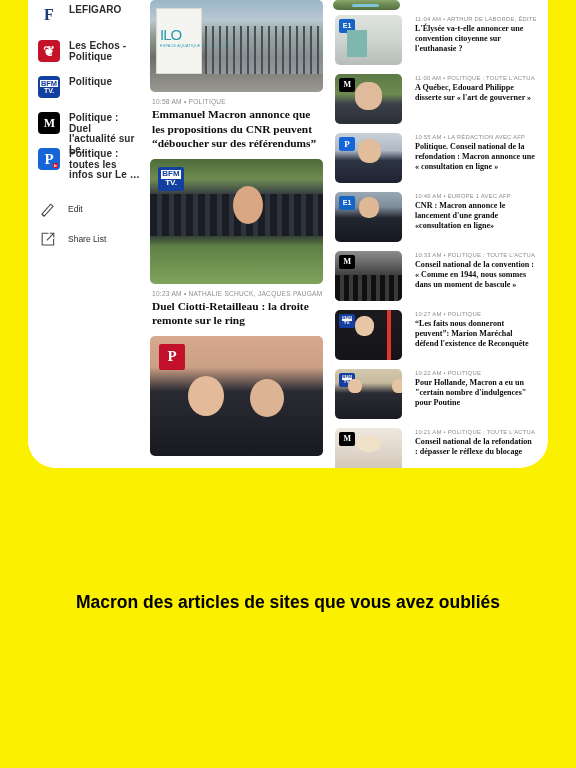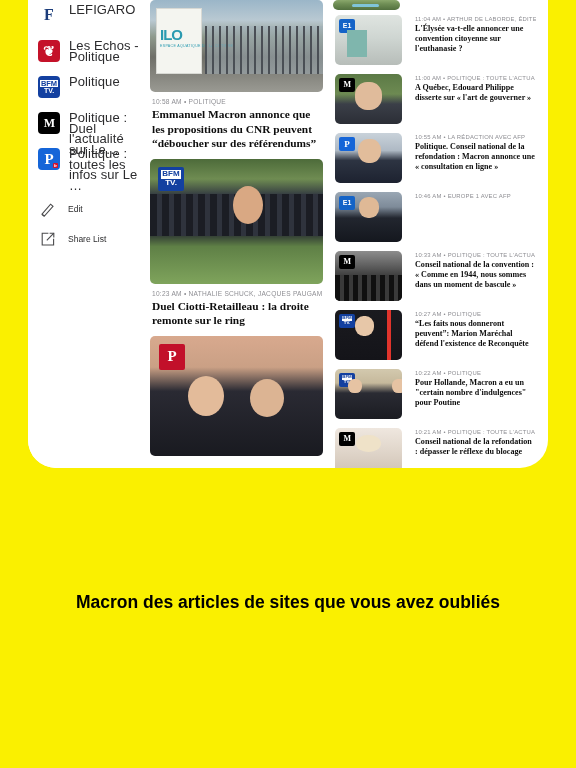--- a/index.html
+++ b/index.html
@@ -39,25 +39,26 @@
   .side-ico {
     width: 22px; height: 22px;
     flex: 0 0 22px;
     border-radius: 4px;
     display: flex; align-items: center; justify-content: center;
     font-weight: bold;
     overflow: hidden;
     position: relative;
   }
   .side-label {
-    font-size: 13px;
+    font-size: 10px;
     line-height: 10.5px;
     color: #2c2c2e;
     padding-top: 1px;
     letter-spacing: .1px;
+    font-weight: bold;
   }
 
   
   .ico-lefigaro { background:#fff; color:#1b3c7a; font-size:16px; font-family:"Liberation Serif",serif; }
   .ico-lesechos { background:#c41229; color:#fff; font-size:14px; }
   .ico-bfm { background:#1340a0; color:#fff; font-size:7px; line-height:7px; flex-direction:column; font-family:"Liberation Sans",sans-serif; }
   .ico-bfm b { display:block; background:#fff; color:#1340a0; padding:0 1px; font-size:7.5px; }
   .ico-lemonde { background:#000; color:#fff; font-size:12px; font-family:"Liberation Serif",serif; letter-spacing:-1px; }
   .ico-leparisien { background:#1565d8; color:#fff; font-size:15px; font-family:"Liberation Serif",serif; }
   .ico-leparisien i { position:absolute; right:2px; bottom:2px; background:#d5102b; color:#fff; font-size:4px; font-style:normal; padding:0 1px; border-radius:1px; }
@@ -95,21 +96,21 @@
     margin: 0 0 6px 2px;
     font-family: "Liberation Serif", serif;
   }
 
   
   .img-ilo { height: 92px; background:
       linear-gradient(180deg,#9bb6c8 0%, #b9c9d2 22%, #8f9a8c 40%, #6f6f68 62%, #9a9a93 100%); }
   .img-ilo::before { content:""; position:absolute; left:6px; top:8px; width:44px; height:64px; background:#f4f5f0; border:1px solid #d8d9d4; }
   .img-ilo::after { content:""; position:absolute; right:0; top:26px; width:118px; height:48px;
       background: repeating-linear-gradient(90deg,#4a4f55 0 2px, rgba(160,175,185,.5) 2px 7px); }
-  .ilo-text { position:absolute; left:10px; top:26px; font-size:15px; font-weight:bold; color:#2a9ab0; font-family:"Liberation Sans",sans-serif; letter-spacing:-1px; }
+  .ilo-text { position:absolute; left:10px; top:26px; font-size:15px; font-weight:normal; color:#2a9ab0; font-family:"Liberation Sans",sans-serif; letter-spacing:-1px; }
   .ilo-sub { position:absolute; left:10px; top:44px; font-size:3.6px; color:#2a9ab0; letter-spacing:.3px; }
 
   .img-bfm { height: 125px; background:
       linear-gradient(180deg,#4d6b3a 0%, #6f8c52 16%, #2e3340 30%, #23262f 58%, #5f8046 70%, #7fa45c 100%); }
   .img-bfm .crowd { position:absolute; left:0; right:0; top:28%; height:34%; background:
       repeating-linear-gradient(90deg,#1b1d24 0 7px,#2f333d 7px 12px); }
   .img-bfm .face { position:absolute; left:48%; top:22%; width:30px; height:38px; border-radius:50%; background:#d9a883; }
   .badge-bfm {
     position:absolute; left:8px; top:8px; width:26px; height:24px;
     background:#1340a0; color:#fff; font-size:8px; line-height:8.5px; font-weight:bold;
@@ -333,20 +334,21 @@
         <div class="row-title">Politique. Conseil national de la refondation : Macron annonce une « consultation en ligne »</div>
       </div>
     </div>
 
     <div class="row-item">
       <div class="row-thumb t-macron2">
         <span class="thumb-badge tb-europe1">E1</span>
       </div>
       <div class="row-body">
         <div class="row-meta">10:46 AM • EUROPE 1 AVEC AFP</div>
+        <div class="row-title">CNR : Macron annonce le lancement d'une grande «consultation en ligne»</div>
       </div>
     </div>
 
     <div class="row-item">
       <div class="row-thumb t-bw">
         <span class="thumb-badge tb-lemonde">M</span>
       </div>
       <div class="row-body">
         <div class="row-meta">10:33 AM • POLITIQUE : TOUTE L'ACTUA</div>
         <div class="row-title">Conseil national de la convention : « Comme en 1944, nous sommes dans un moment de bascule »</div>

